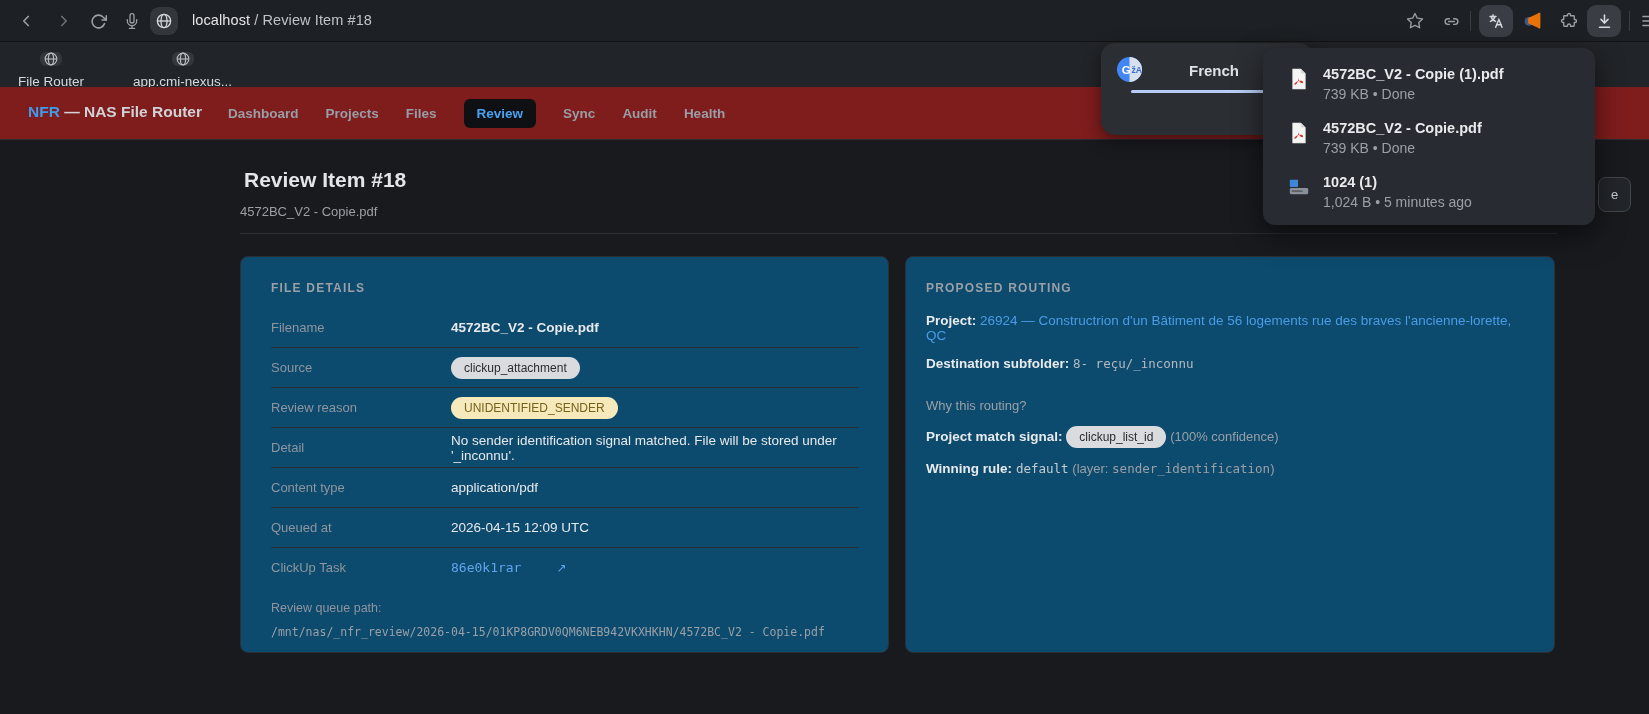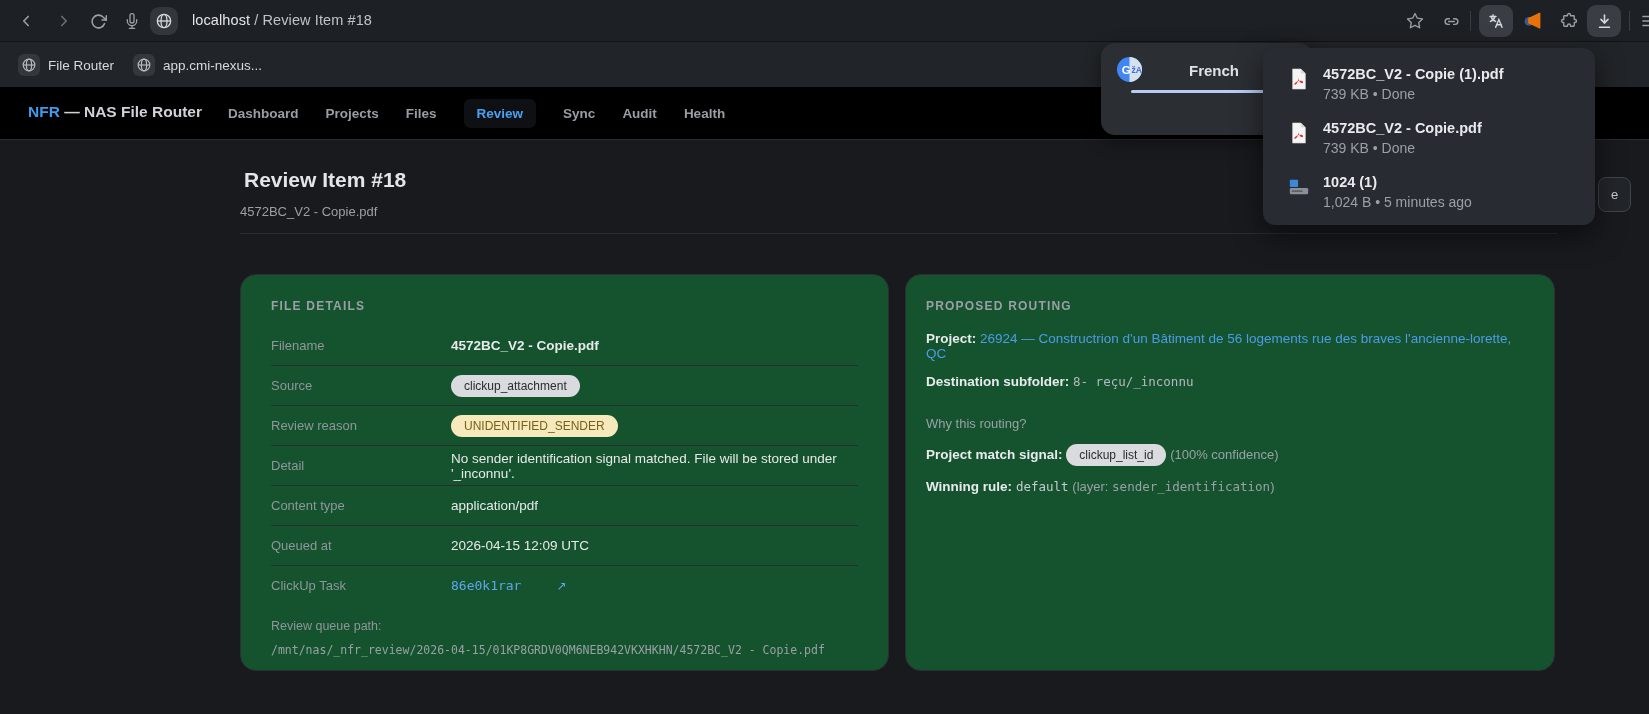--- a/index.html
+++ b/index.html
@@ -11,39 +11,39 @@
   .toolbar { position:absolute; left:0; top:0; width:1649px; height:42px; background:#1d2024; border-bottom:1px solid #121315; }
   .tbar-icon { position:absolute; top:9px; width:24px; height:24px; color:#9aa0a6; display:flex; align-items:center; justify-content:center; }
   .tbar-icon svg { display:block; }
   .chip { position:absolute; border-radius:9px; background:#383c41; display:flex; align-items:center; justify-content:center; color:#d5d9dd; }
   .favicon-chip { left:150px; top:7px; width:28px; height:28px; background:#33363b; }
   .url-text { position:absolute; left:192px; top:12px; font-size:14.5px; color:#e4e6e9; letter-spacing:.1px; }
   .url-text .url-rest { color:#bfc4c9; }
   .tb-divider { position:absolute; top:11px; width:1px; height:20px; background:#3a3d41; }
 
   .bookmarks { position:absolute; left:0; top:42px; width:1649px; height:45px; background:#212428; }
-  .bookmark { position:absolute; top:10px; height:26px; display:flex; align-items:center; gap:8px; color:#d6d9dd; font-size:13.5px; }
+  .bookmark { position:absolute; top:10px; height:26px; display:flex; align-items:center; gap:8px; color:#d6d9dd; font-size:13.5px;flex-direction:column; }
   .bk-fav { width:22px; height:22px; border-radius:6px; background:#34373c; display:flex; align-items:center; justify-content:center; color:#b6bbc1; }
 
   
-  .appnav { position:absolute; left:0; top:87px; width:1649px; height:53px; background:#000000; border-bottom:1px solid #2a2d33; }
+  .appnav { position:absolute; left:0; top:87px; width:1649px; height:53px; background:#7f1d1d; border-bottom:1px solid #2a2d33; }
   .brand { position:absolute; left:28px; top:16px; font-size:15.5px; font-weight:bold; color:#cfd3d8; }
   .brand .brand-blue { color:#3f9bec; }
   .navlinks { position:absolute; left:228px; top:0; height:53px; display:flex; align-items:center; gap:27px; }
   .navlink { font-size:13.5px; font-weight:600; color:#989ea6; cursor:pointer; }
   .navlink.active { color:#4aa1ef; background:#0e1014; padding:7px 13px; border-radius:6px; }
 
   
   .page-title { position:absolute; left:244px; top:168px; font-size:21px; font-weight:bold; color:#e3e5e8; }
   .page-subtitle { position:absolute; left:240px; top:204px; font-size:13px; color:#9aa0a6; }
   .header-divider { position:absolute; left:240px; top:233px; width:1317px; height:1px; background:#2a2d32; }
   .partial-btn { position:absolute; left:1598px; top:177px; width:33px; height:35px; border:1px solid #41454c; border-radius:8px; background:#22252a; color:#c9ced4; font-size:13px; display:flex; align-items:center; justify-content:center; }
 
   
-  .card { position:absolute; top:274px; height:397px; background:#14532d; border:1px solid #2c2f35; border-radius:16px; }
+  .card { position:absolute; top:256px; height:397px; background:#0c4a6e; border:1px solid #2c2f35; border-radius:8px; }
   .card-left { left:240px; width:649px; padding:24px 30px 0 30px; }
   .card-right { left:905px; width:650px; padding:24px 20px 0 20px; }
   .card-heading { font-size:12px; font-weight:bold; letter-spacing:1.2px; color:#9aa0a6; }
 
   .kv-table { margin-top:12px; }
   .kv-row { display:flex; align-items:center; height:40px; border-top:1px solid #2a2d32;gap:31px; }
   .kv-row:first-child { border-top:none; }
   .kv-label { width:149px; flex:none; font-size:13px; color:#8f969d; }
   .kv-value { font-size:13.5px; color:#e7e9eb; }
   .kv-value.bold { font-weight:bold; }

